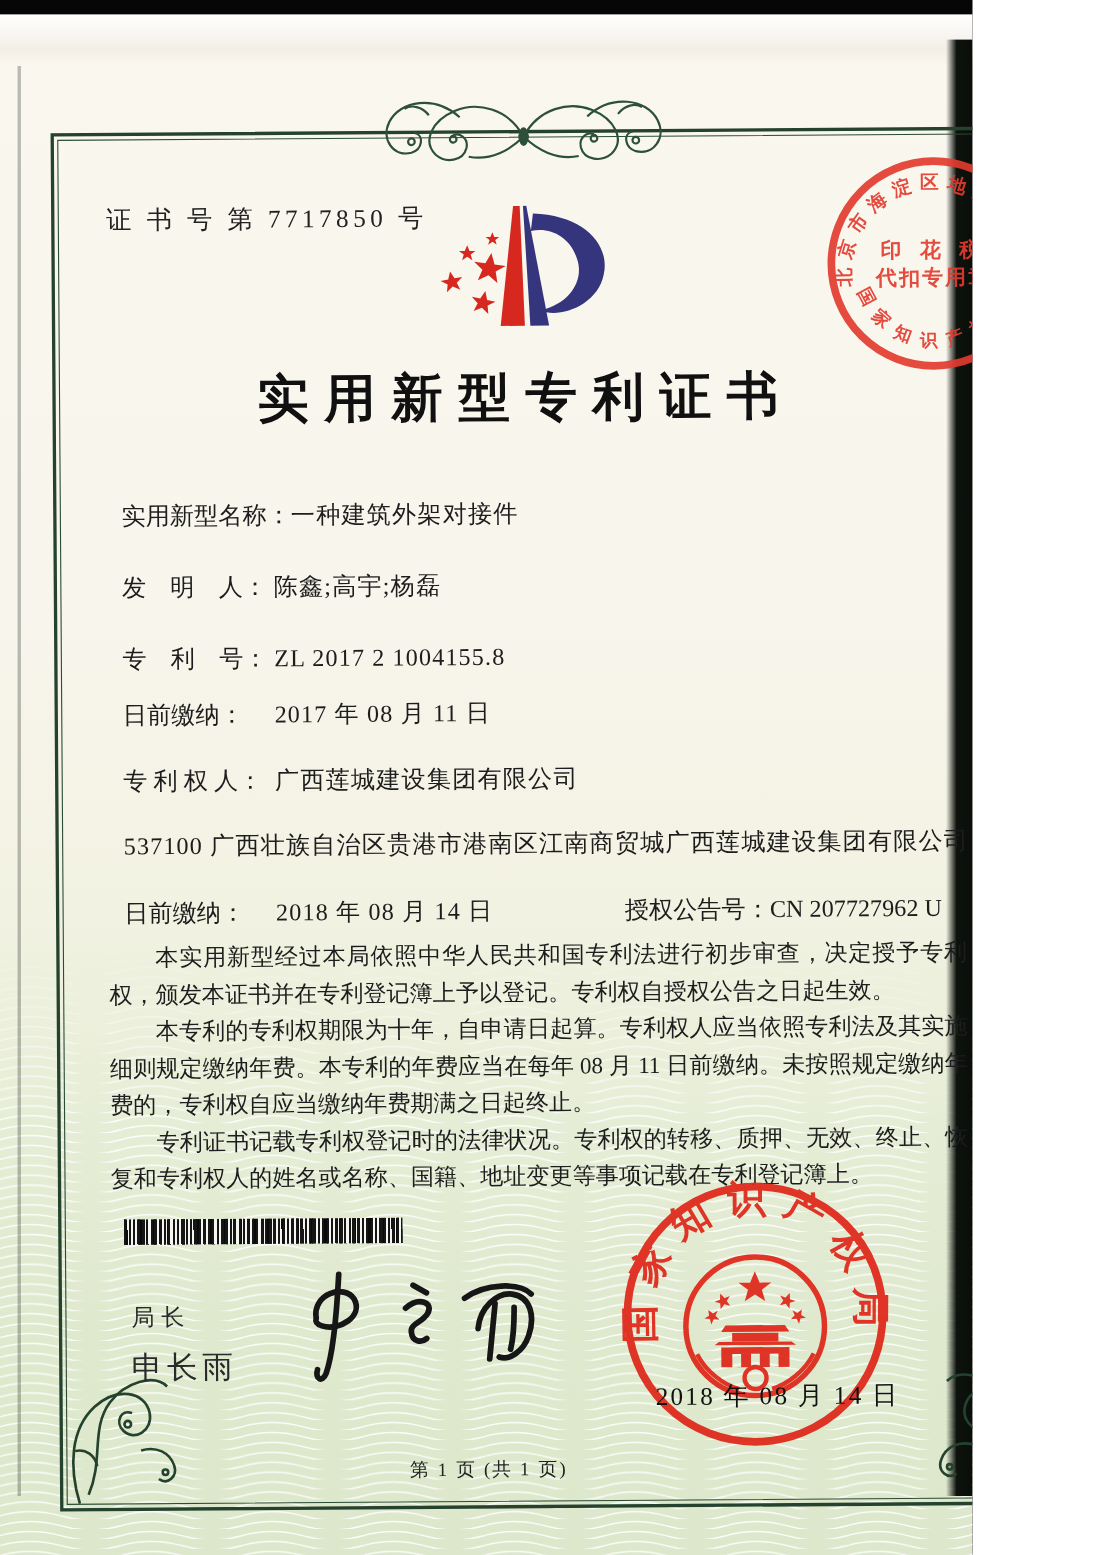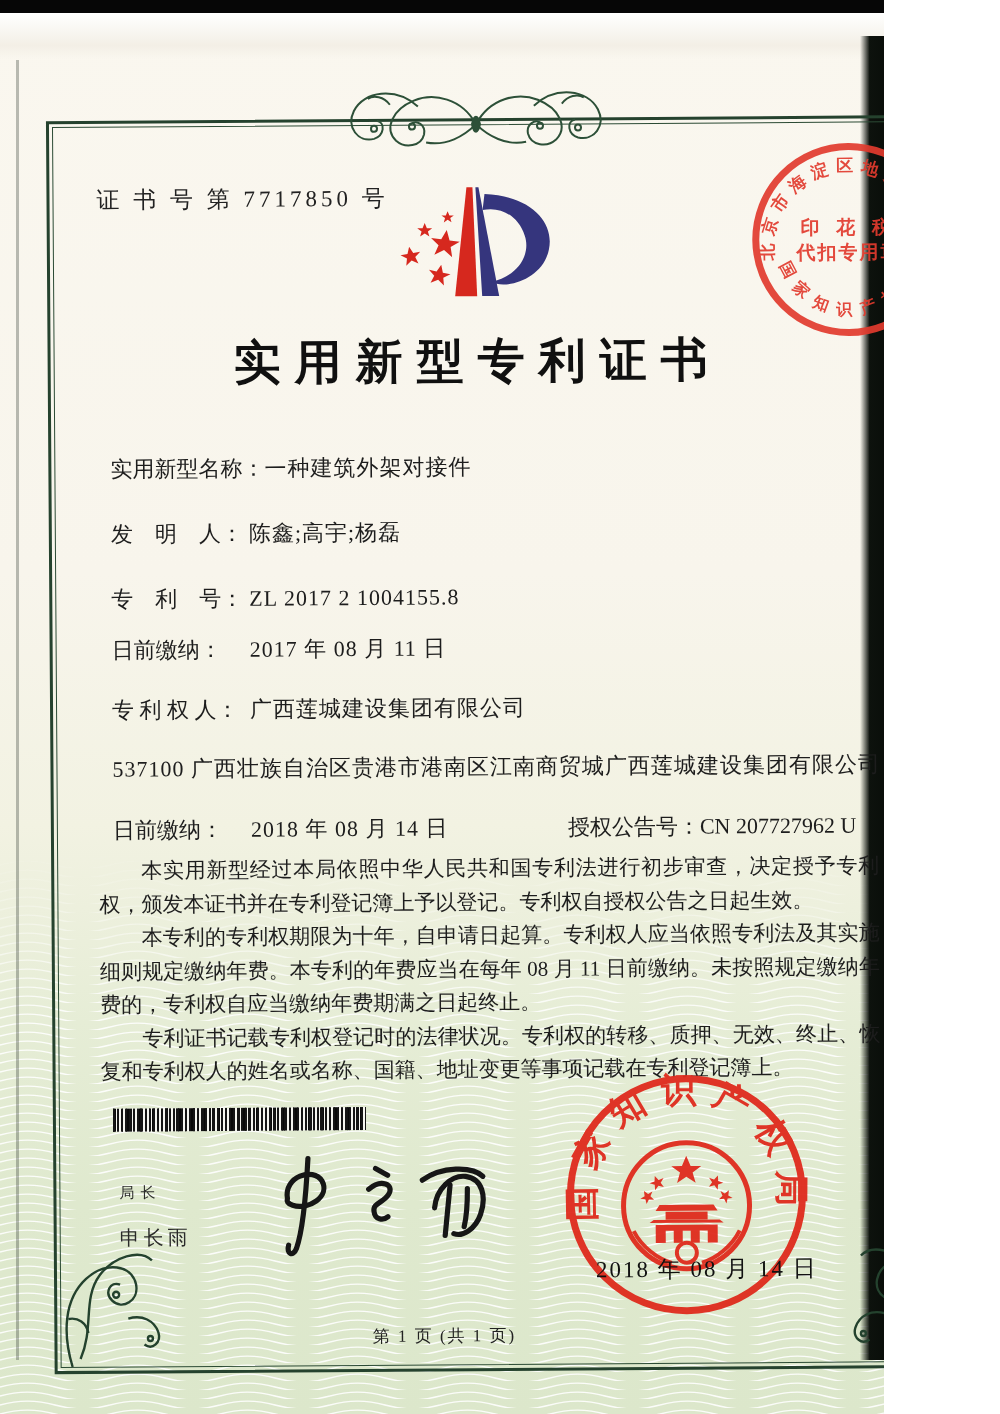--- a/index.html
+++ b/index.html
@@ -23,22 +23,22 @@
   .row .lbl{white-space:pre;flex:0 0 auto;min-width:138px;}
   .row .val{flex:1 1 auto;letter-spacing:1px;}
   .r1{top:450px}.r2{top:515px}.r3{top:580px}.r4{top:631px}.r5{top:691px}.r6{top:750px}.r7{top:811px}
   .grant-no{position:absolute;left:455px;top:0;font-size:22px;white-space:nowrap;}
   .paras{position:absolute;left:98px;top:852px;width:780px;font-size:21px;line-height:33.5px;text-align:justify;}
   .paras p{margin:0;text-indent:2em;}
   .barcode{position:absolute;left:110px;top:1106px;width:253px;height:23px;background-color:#f6f6f0;
     background-image:repeating-linear-gradient(90deg,#151515 0 2px,transparent 2px 4px),
       repeating-linear-gradient(90deg,#151515 0 1px,transparent 1px 9px),
       repeating-linear-gradient(90deg,#0a0a0a 0 3px,transparent 3px 13px);}
-  .issuer-title{position:absolute;left:116px;top:1181px;font-size:15px;letter-spacing:6px;font-family:"Liberation Sans","DejaVu Sans",sans-serif;color:#2a2a2a;}
-  .issuer-name{position:absolute;left:116px;top:1222px;font-size:20px;letter-spacing:4px;font-family:"Liberation Sans","DejaVu Sans",sans-serif;color:#2a2a2a;}
+  .issuer-title{position:absolute;left:116px;top:1181px;font-size:21px;letter-spacing:6px;font-family:"Liberation Sans","DejaVu Sans",sans-serif;color:#2a2a2a;}
+  .issuer-name{position:absolute;left:116px;top:1222px;font-size:28px;letter-spacing:4px;font-family:"Liberation Sans","DejaVu Sans",sans-serif;color:#2a2a2a;}
   .signature{position:absolute;left:258px;top:1144px;}
   .seal{position:absolute;left:558px;top:1072px;}
   .seal-date{position:absolute;left:592px;top:1255px;font-size:23px;letter-spacing:2px;color:#111;white-space:nowrap;}
   .tax-stamp{position:absolute;left:742px;top:134px;}
   .logo{position:absolute;left:398px;top:180px;}
   .footer{position:absolute;left:300px;top:1324px;width:280px;text-align:center;font-size:17px;letter-spacing:2px;color:#222;}
   .topband{position:absolute;left:0;top:0;width:100%;height:13px;background:#060606;}
   .ornament-top{position:absolute;left:330px;top:84px;}
   .corner{position:absolute;}
   .corner.bl{left:54px;top:1196px;}

